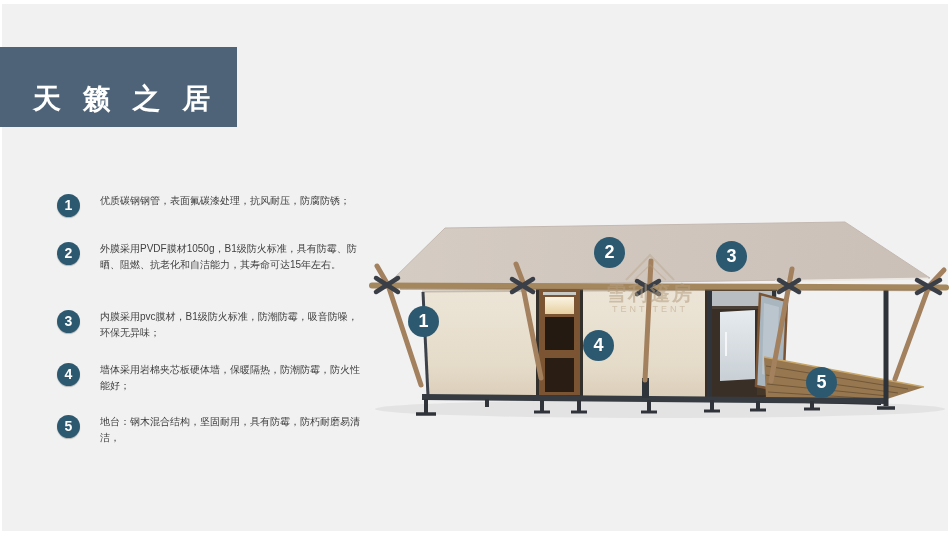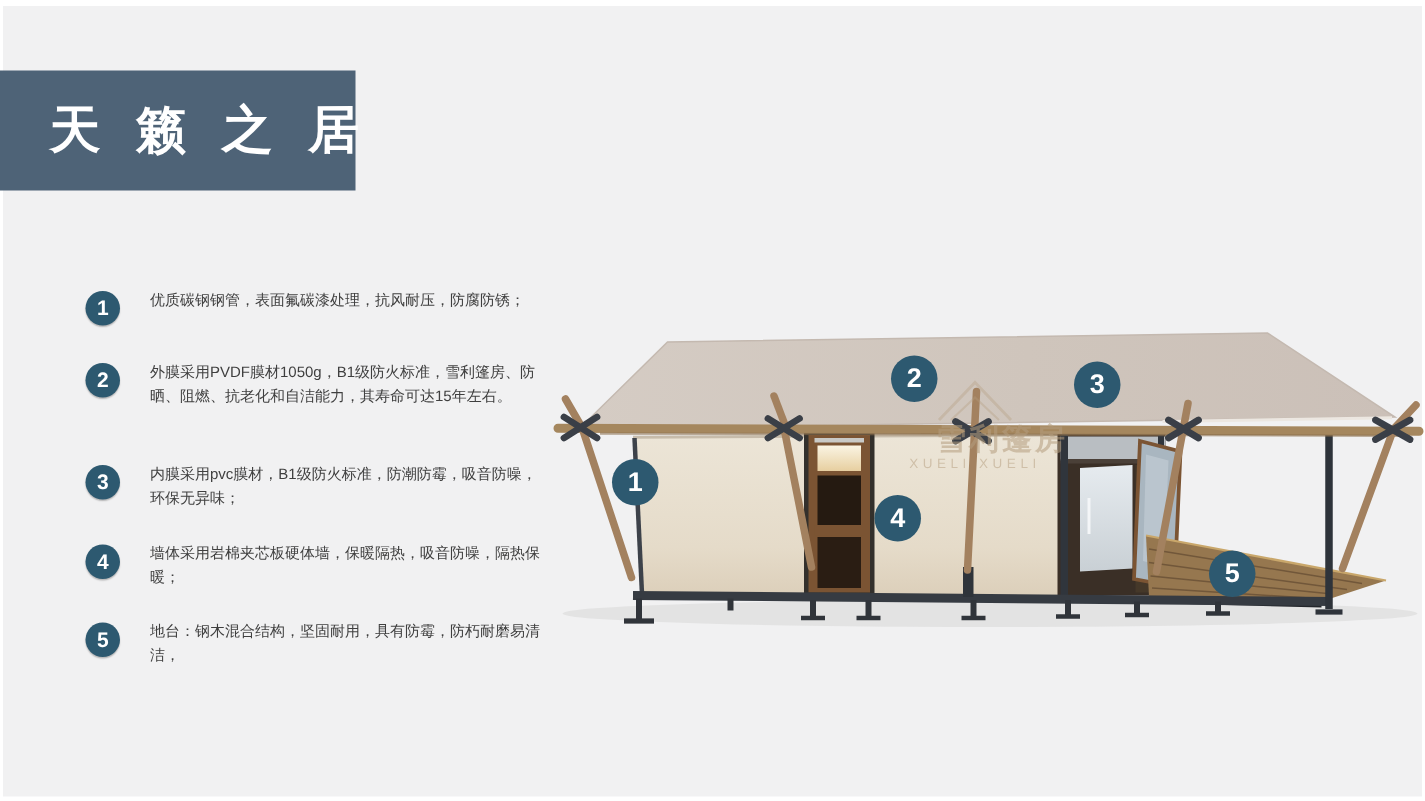--- a/index.html
+++ b/index.html
@@ -21,23 +21,23 @@
   .strip.right{right:0;top:0;width:2px;height:534px;}
 
   
   .header-banner{
     position:absolute;left:0;top:47px;
     width:237px;height:80px;
     background:#4e6377;
     z-index:3;
   }
   .header-banner h1{
-    margin:0;padding:0 0 0 33px;
+    margin:0;padding:12px 0 0 33px;
     line-height:80px;
-    font-size:34px;font-weight:bold;
+    font-size:28px;font-weight:bold;
     letter-spacing:7px;
     color:#ffffff;
     white-space:nowrap;
   }
 
   
   .features{position:absolute;left:0;top:0;width:380px;height:534px;z-index:2;}
   .feature{position:absolute;left:0;width:370px;}
   .f1{top:193px;} .f2{top:241px;} .f3{top:309px;} .f4{top:362px;} .f5{top:414px;}
   .fnum{
@@ -71,21 +71,21 @@
   .b2{left:594px;top:237px;}
   .b3{left:716px;top:241px;}
   .b4{left:583px;top:330px;}
   .b5{left:806px;top:367px;}
 
   .watermark{
     position:absolute;left:588px;top:252px;width:124px;
     text-align:center;z-index:3;pointer-events:none;
   }
   .wm-logo{opacity:.35;display:block;margin:0 auto;}
-  .wm-cn{font-size:20px;font-weight:bold;letter-spacing:2px;color:#b59e7f;opacity:.55;line-height:22px;text-align:right;}
+  .wm-cn{font-size:20px;font-weight:bold;letter-spacing:2px;color:#b59e7f;opacity:.55;line-height:22px;}
   .wm-en{font-size:9px;letter-spacing:3px;color:#b59e7f;opacity:.5;line-height:11px;}
 </style>
 </head>
 <body>
 
 <div class="page">
 
   <div class="strip top"></div>
   <div class="strip bottom"></div>
   <div class="strip left"></div>
@@ -95,29 +95,29 @@
     <h1>天 籁 之 居</h1>
   </div>
 
   <div class="features">
     <div class="feature f1">
       <div class="fnum">1</div>
       <p class="ftext">优质碳钢钢管，表面氟碳漆处理，抗风耐压，防腐防锈；</p>
     </div>
     <div class="feature f2">
       <div class="fnum">2</div>
-      <p class="ftext">外膜采用PVDF膜材1050g，B1级防火标准，雪利篷房、防晒、阻燃、抗老化和自洁能力，其寿命可达15年左右。</p>
+      <p class="ftext">外膜采用PVDF膜材1050g，B1级防火标准，具有防霉、防晒、阻燃、抗老化和自洁能力，其寿命可达15年左右。</p>
     </div>
     <div class="feature f3">
       <div class="fnum">3</div>
       <p class="ftext">内膜采用pvc膜材，B1级防火标准，防潮防霉，吸音防噪，环保无异味；</p>
     </div>
     <div class="feature f4">
       <div class="fnum">4</div>
-      <p class="ftext">墙体采用岩棉夹芯板硬体墙，保暖隔热，吸音防噪，隔热保暖；</p>
+      <p class="ftext">墙体采用岩棉夹芯板硬体墙，保暖隔热，防潮防霉，防火性能好；</p>
     </div>
     <div class="feature f5">
       <div class="fnum">5</div>
       <p class="ftext">地台：钢木混合结构，坚固耐用，具有防霉，防朽耐磨易清洁，</p>
     </div>
   </div>
 
   <div class="diagram">
     <svg class="tent-svg" width="950" height="534" viewBox="0 0 950 534">
       <defs>
@@ -244,21 +244,21 @@
           <line x1="917" y1="293" x2="940" y2="280"></line>
       </g>
     </svg>
 
     <div class="watermark">
       <svg class="wm-logo" width="52" height="30" viewBox="0 0 52 30">
         <path d="M2,28 L26,3 L50,28" fill="none" stroke="#b59e7f" stroke-width="2"></path>
         <path d="M10,28 L26,13 L42,28" fill="none" stroke="#b59e7f" stroke-width="1.5"></path>
       </svg>
       <div class="wm-cn">雪利篷房</div>
-      <div class="wm-en">XUELI XUELI</div>
+      <div class="wm-en">TENT TENT</div>
     </div>
 
     <div class="badge b1">1</div>
     <div class="badge b2">2</div>
     <div class="badge b3">3</div>
     <div class="badge b4">4</div>
     <div class="badge b5">5</div>
   </div>
 
 </div>

